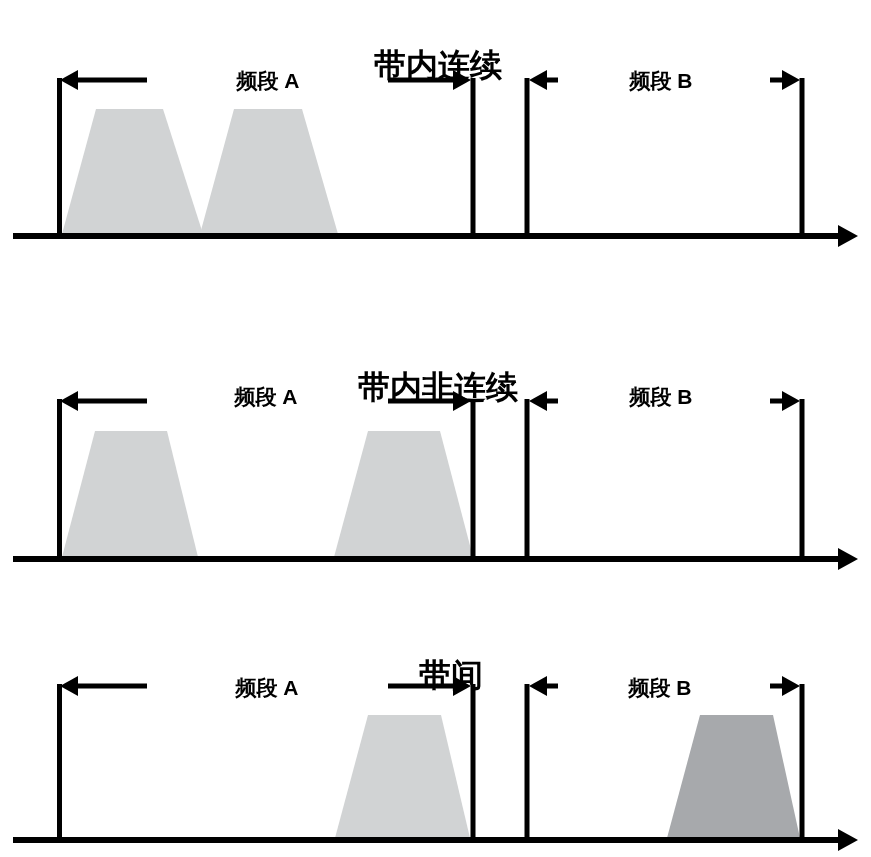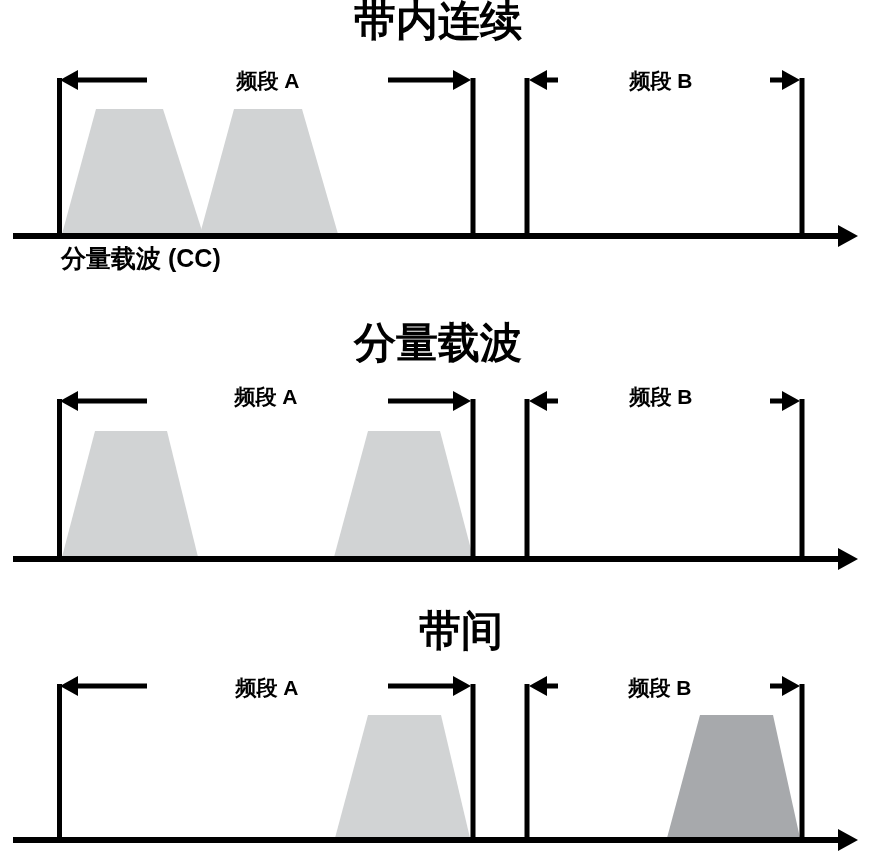--- a/index.html
+++ b/index.html
@@ -6,24 +6,24 @@
   .stage{
     position:relative;
     width:871px;height:857px;
     background:#ffffff;
     font-family:"Liberation Sans","DejaVu Sans",sans-serif;
     color:#000;
     overflow:hidden;
   }
   .stage svg{position:absolute;left:0;top:0;}
   .label{position:absolute;white-space:nowrap;font-weight:bold;}
-  .title{font-size:42px;line-height:42px;transform:translateX(-50%);}
+  .title{font-size:32px;line-height:42px;transform:translateX(-50%);margin-top:44px;}
   .title-1{left:438px;top:0px;}
   .title-2{left:438px;top:322px;}
-  .title-3{left:461px;top:610px;}
+  .title-3{left:451px;top:610px;}
   .band-label{font-size:21px;line-height:32px;transform:translateX(-50%);}
   .s1a{left:268px;top:65px;}
   .s1b{left:661px;top:65px;}
   .s2a{left:266px;top:381px;}
   .s2b{left:661px;top:381px;}
   .s3a{left:267px;top:672px;}
   .s3b{left:660px;top:672px;}
   .cc-label{font-size:25px;line-height:30px;left:61px;top:243px;}
 </style>
 </head>
@@ -99,23 +99,22 @@
         <polygon points="547,676 547,696 529,686"></polygon>
         <polygon points="782,676 782,696 800,686"></polygon>
         <polygon points="838,829 838,851 858,840"></polygon>
       </g>
     </g>
   </svg>
 
   <div class="label title title-1">带内连续</div>
   <div class="label band-label s1a">频段 A</div>
   <div class="label band-label s1b">频段 B</div>
-  <div class="label cc-label">分量载波 (CC)</div>
 
-  <div class="label title title-2">分量载波</div>
+  <div class="label title title-2">带内非连续</div>
   <div class="label band-label s2a">频段 A</div>
   <div class="label band-label s2b">频段 B</div>
 
   <div class="label title title-3">带间</div>
   <div class="label band-label s3a">频段 A</div>
   <div class="label band-label s3b">频段 B</div>
 
 </div>
 
 </body></html>

